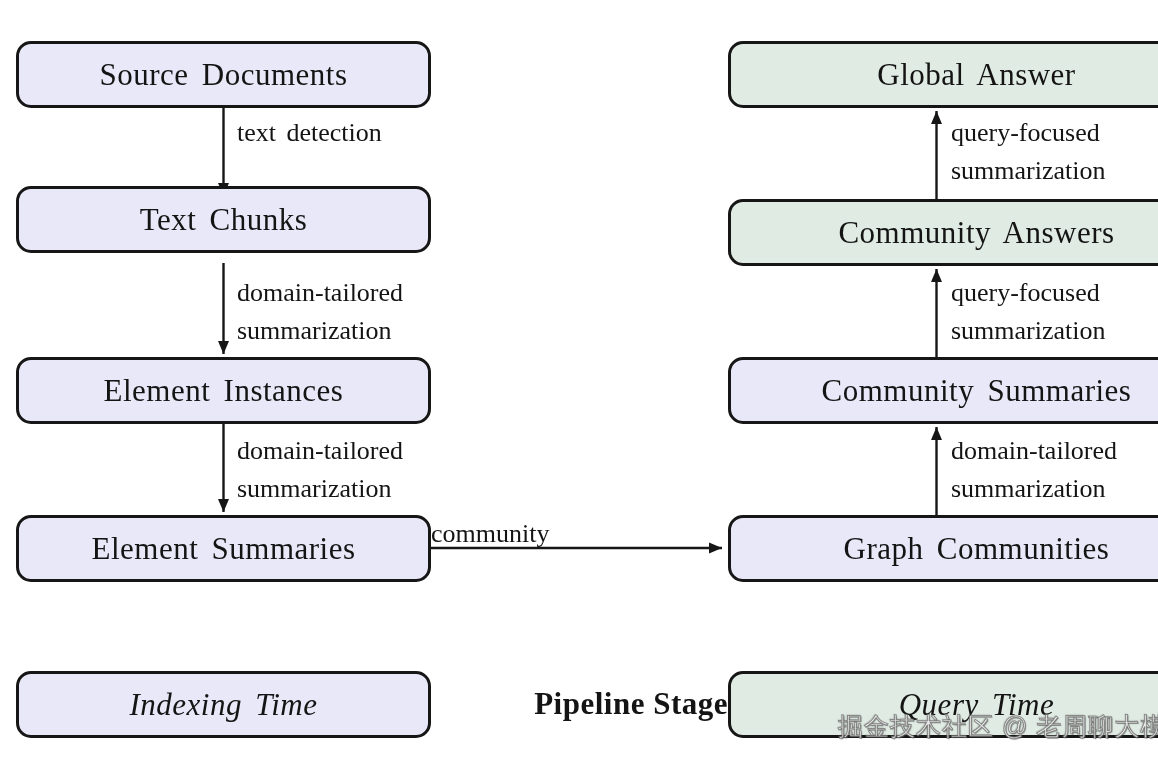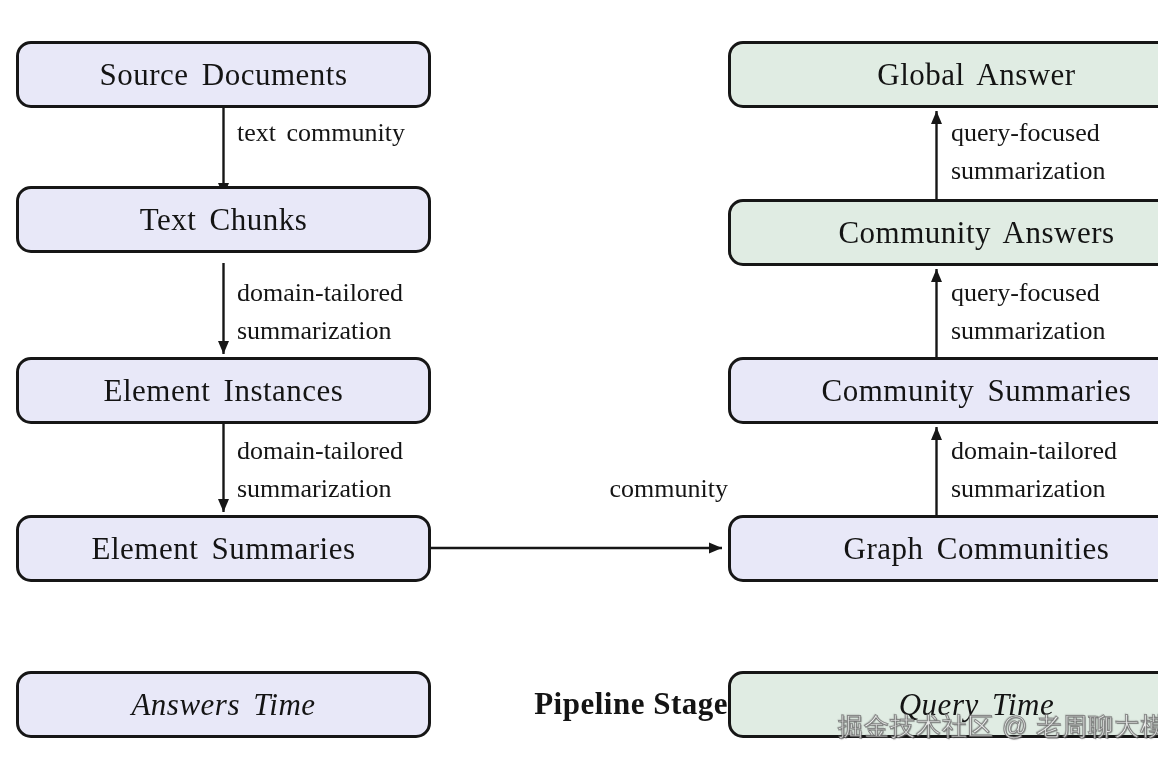--- a/index.html
+++ b/index.html
@@ -31,22 +31,22 @@
     position:absolute;
     font-size:26px;
     line-height:38px;
     word-spacing:4px;
     white-space:nowrap;
   }
   .edge-label-left{left:237px;}
   .edge-label-right{left:951px;}
   .center-label{
     position:absolute;left:431px;width:297px;
-    text-align:right;
-    font-size:26px;line-height:38px;
+    text-align:left;
+    font-size:26px;line-height:38px;margin-top:45px;
   }
   .pipeline-stage{
     position:absolute;left:431px;width:297px;top:686px;
     text-align:right;
     font-weight:bold;
     font-size:31px;
     letter-spacing:0.5px;
   }
   .watermark{
     position:absolute;
@@ -87,41 +87,41 @@
   <div class="box lav col-left" style="top:186px">
     <span>Text Chunks</span>
   </div>
   <div class="box lav col-left" style="top:357px">
     <span>Element Instances</span>
   </div>
   <div class="box lav col-left" style="top:515px">
     <span>Element Summaries</span>
   </div>
   <div class="box lav col-left stage-label" style="top:671px">
-    <span>Answers Time</span>
+    <span>Indexing Time</span>
   </div>
 
   <div class="box grn col-right" style="top:41px">
     <span>Global Answer</span>
   </div>
   <div class="box grn col-right" style="top:199px">
     <span>Community Answers</span>
   </div>
   <div class="box lav col-right" style="top:357px">
     <span>Community Summaries</span>
   </div>
   <div class="box lav col-right" style="top:515px">
     <span>Graph Communities</span>
   </div>
   <div class="box grn col-right stage-label" style="top:671px">
     <span>Query Time</span>
   </div>
 
   <div class="edge-label edge-label-left" style="top:114px">
-    <div>text community</div>
+    <div>text detection</div>
   </div>
   <div class="edge-label edge-label-left" style="top:274px">
     <div>domain-tailored</div>
     <div>summarization</div>
   </div>
   <div class="edge-label edge-label-left" style="top:432px">
     <div>domain-tailored</div>
     <div>summarization</div>
   </div>
 

